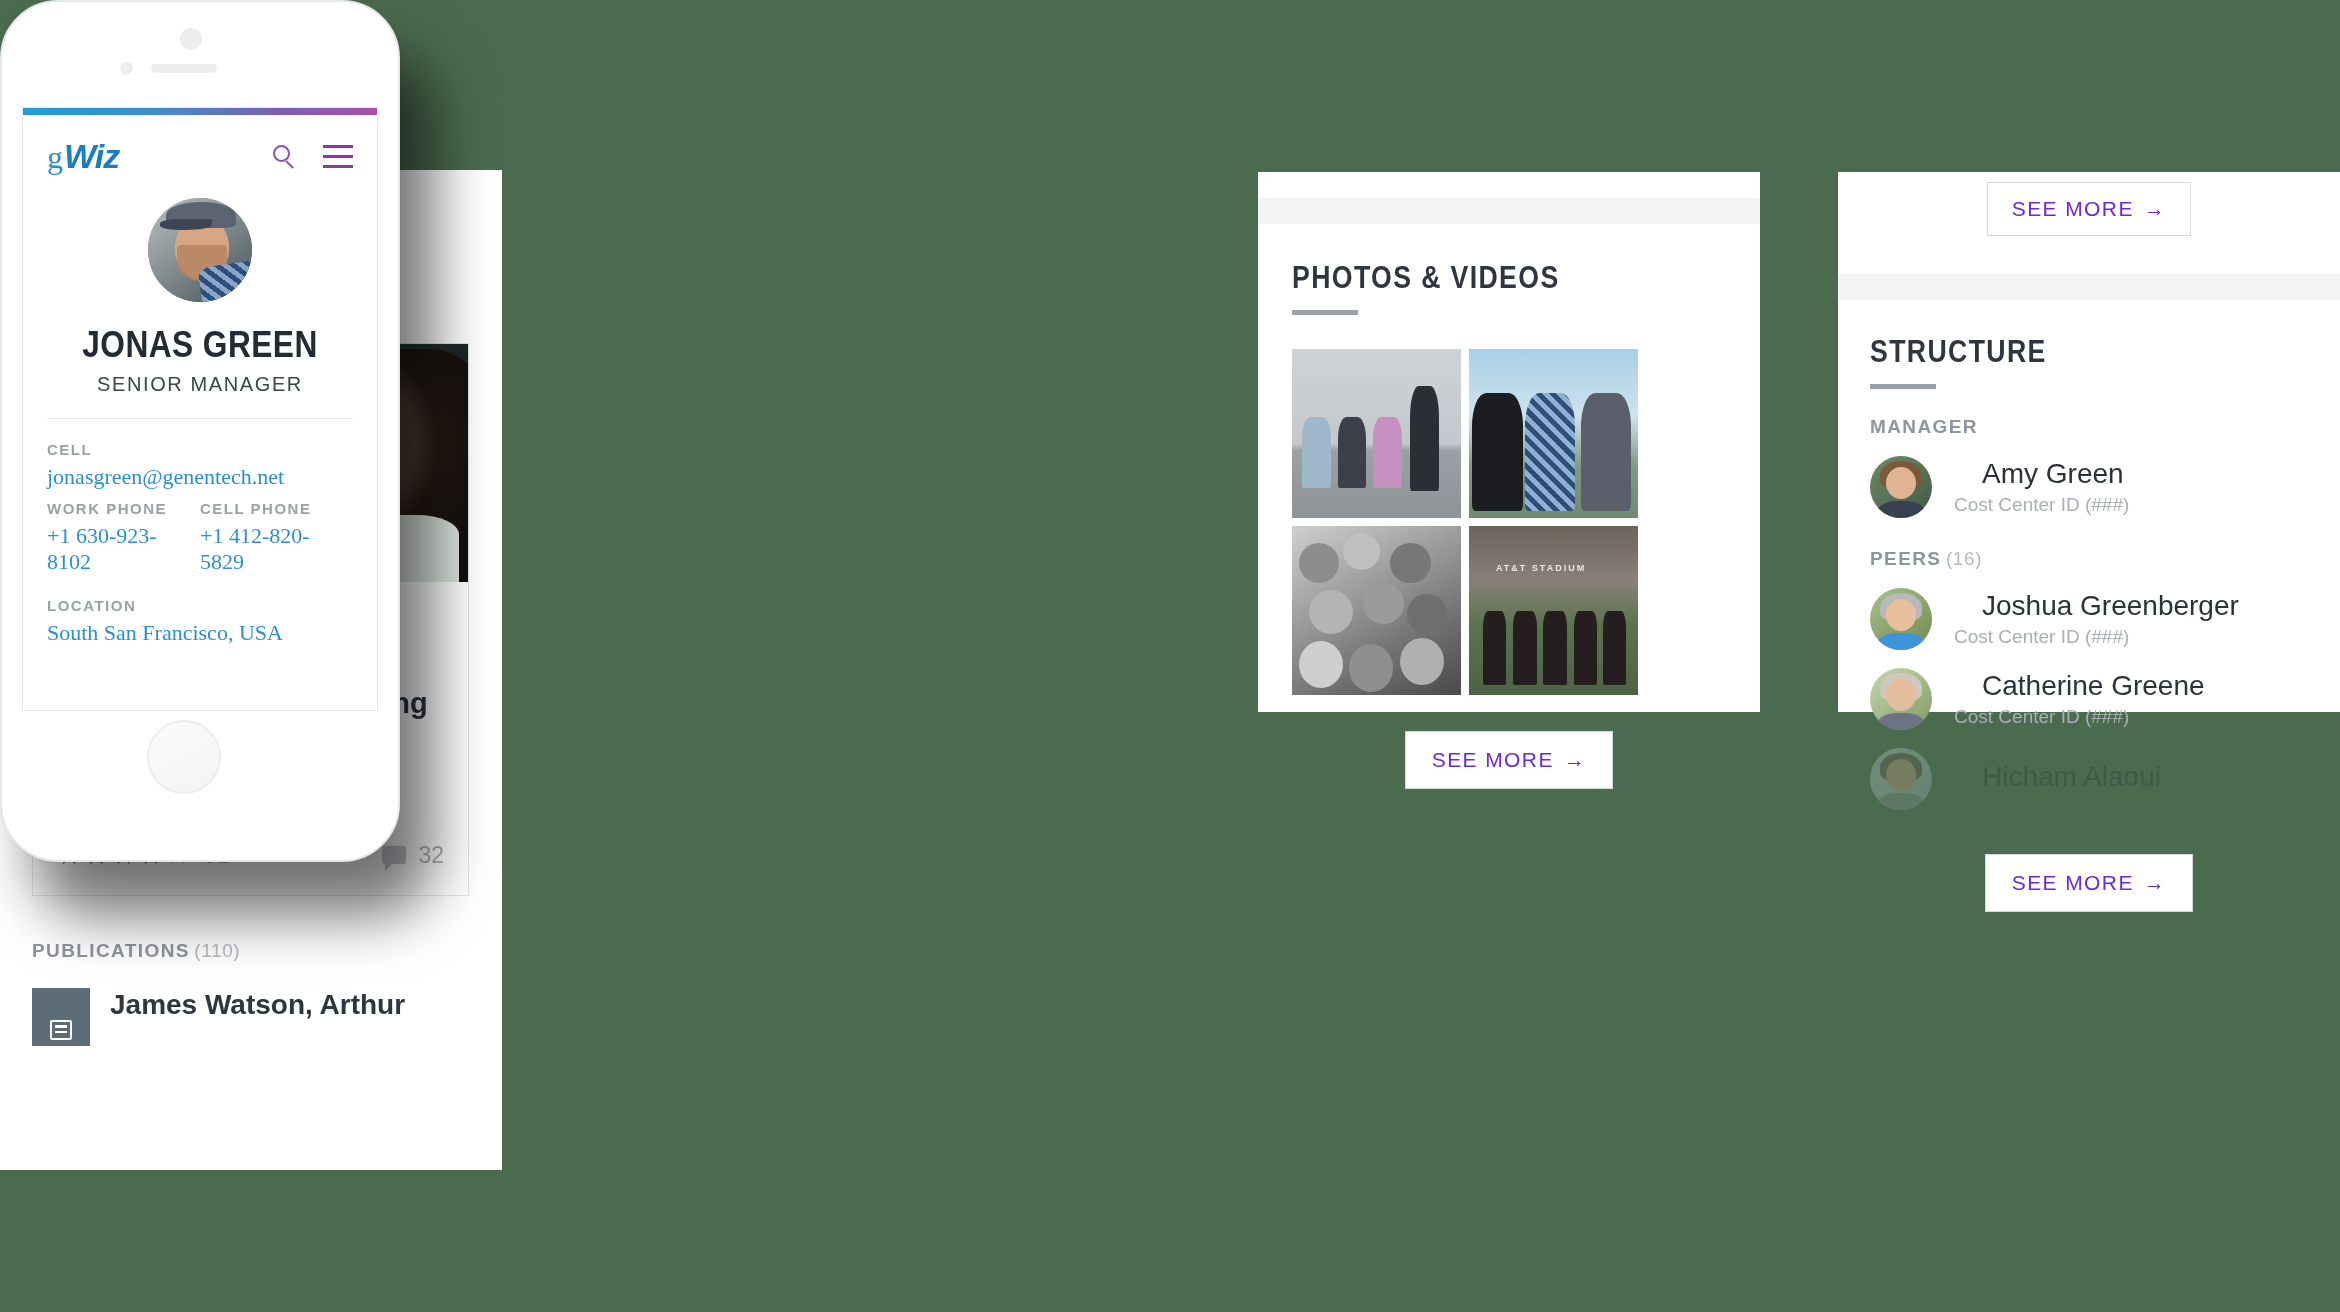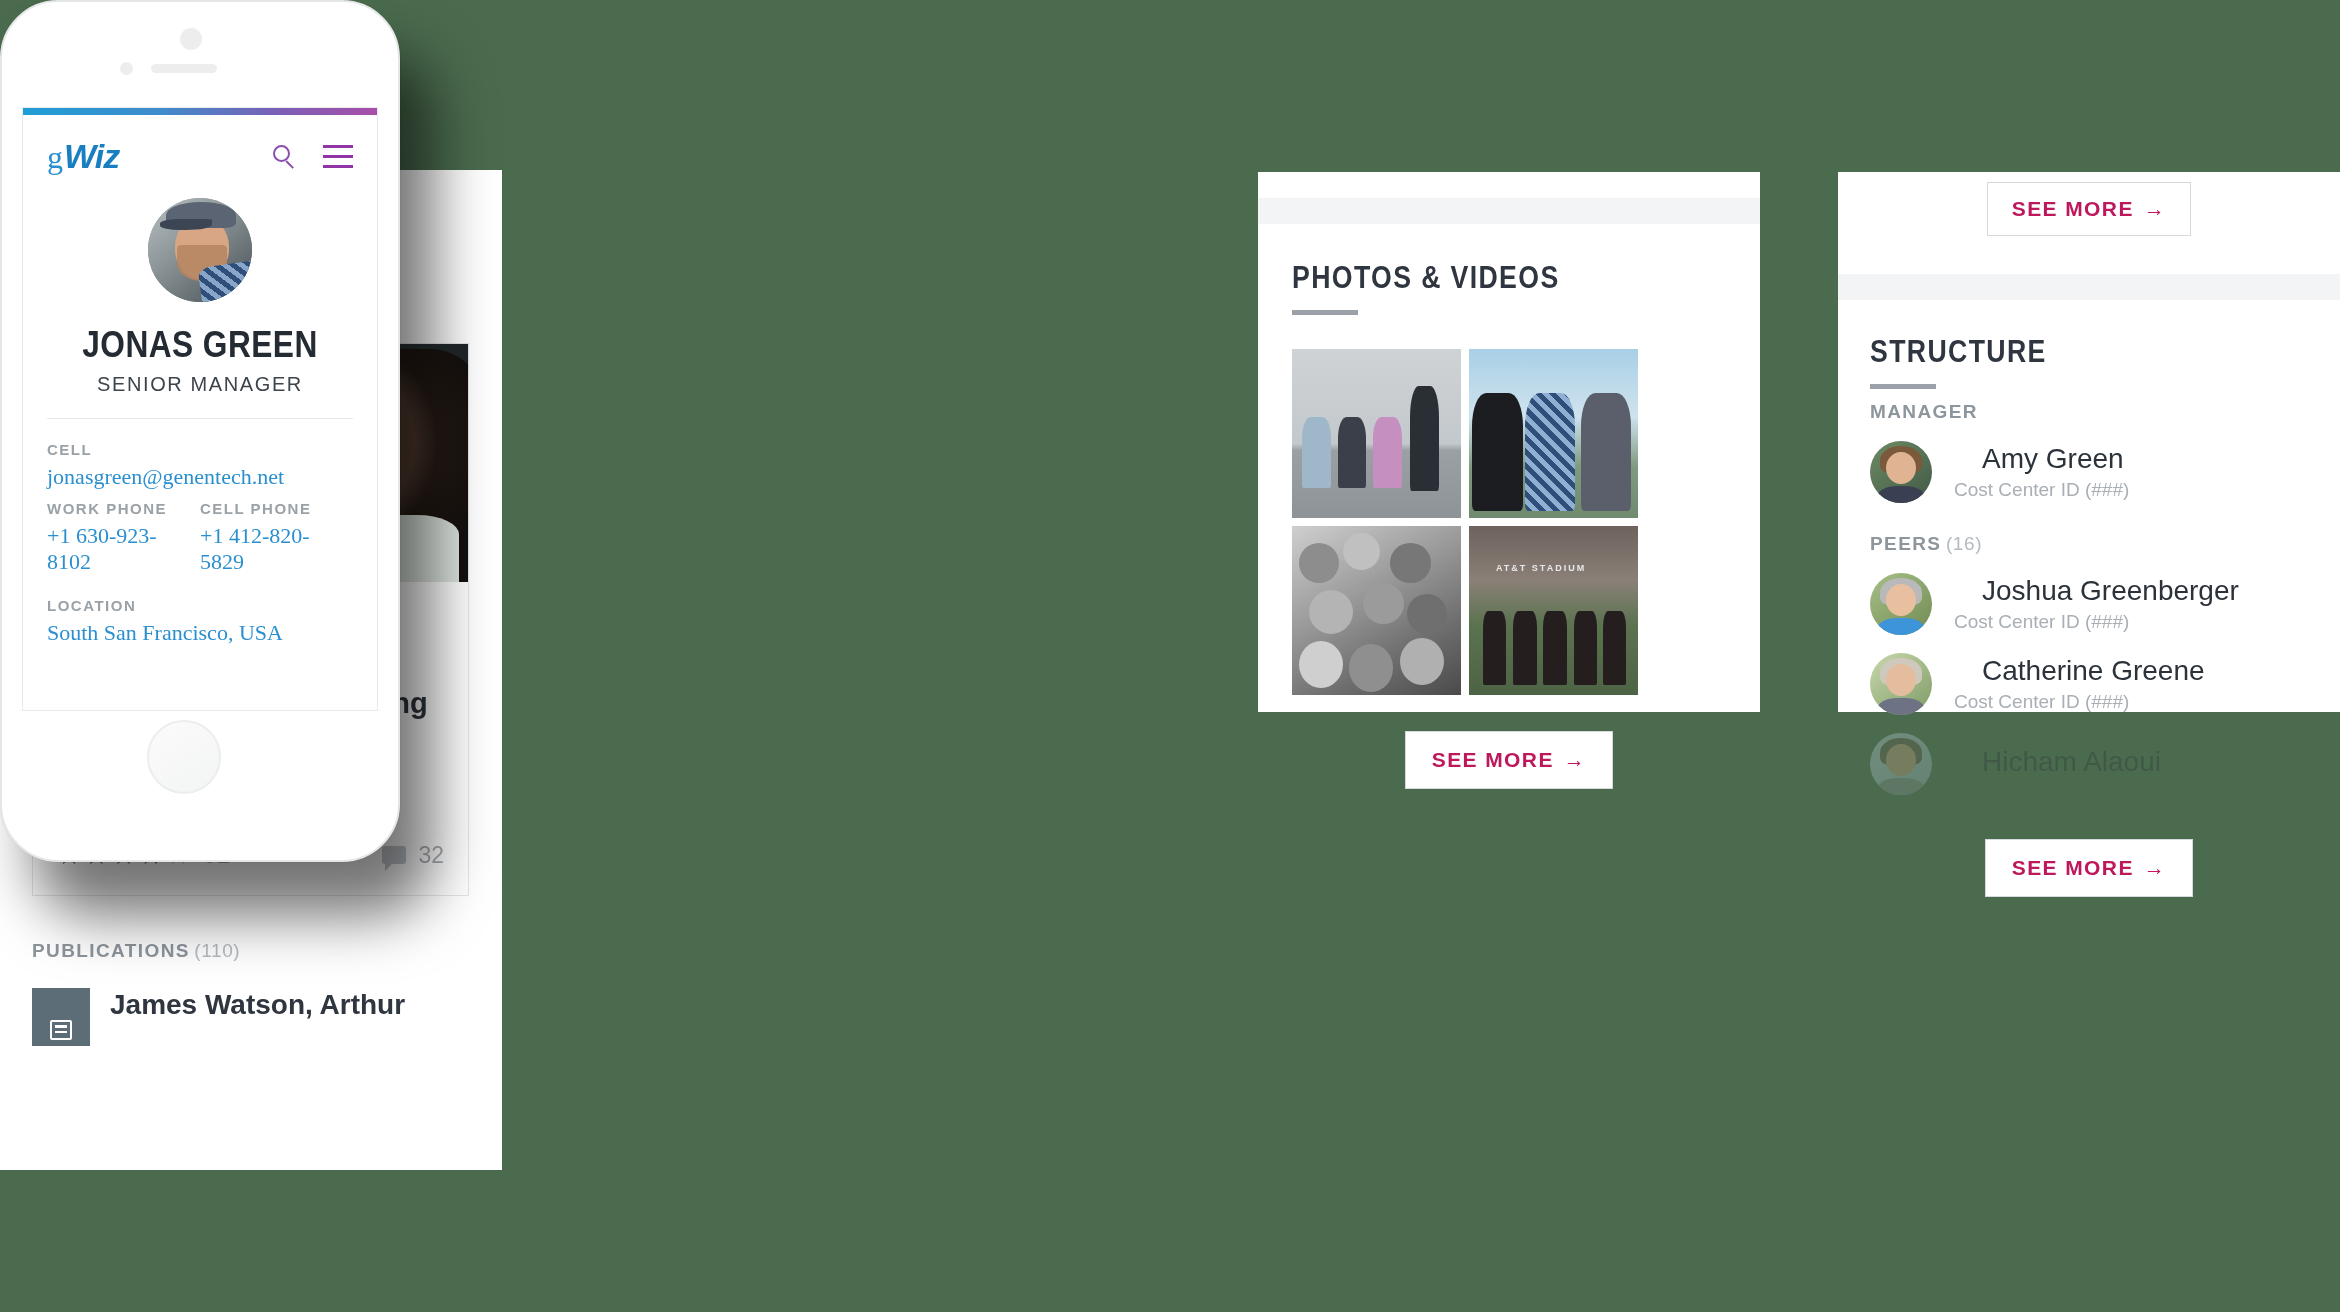--- a/index.html
+++ b/index.html
@@ -205,21 +205,21 @@
   .g3 .h { position:absolute; border-radius:50%; background:#8d8d8d; }
   .g4 { background: linear-gradient(180deg,#6e625c 0%,#8a8078 32%,#5c7350 58%,#4d6345 100%); }
   .g4 .s { position:absolute; bottom:6%; width:14%; height:44%; background:#241f1e; border-radius:22% 22% 4% 4%; }
   .stadium-txt {
     position:absolute; left:16%; top:22%; font-size:9px; letter-spacing:2px;
     color:#e8e8e8; font-weight:700;
   }
   .see-more-wrap { display:flex; justify-content:center; margin-top: 36px; }
   .see-more {
     border:1px solid #d5d9dc; background:#fff; padding: 16px 26px;
-    font-size:21px; font-weight:700; letter-spacing:1.4px; color:#be185d;
+    font-size:21px; font-weight:400; letter-spacing:1.4px; color:#6d28d9;
     display:flex; align-items:flex-start; gap:10px; cursor:pointer;
   }
 
   
   #structure { left: 1838px; top: 172px; width: 502px; height: 540px; }
   .st-inner { padding: 34px 32px 0 32px; }
   .person { display:flex; align-items:center; gap:22px; margin-top: 18px; }
   .pav { width:62px; height:62px; border-radius:50%; overflow:hidden; flex:none; position:relative;}
   .pav .bg { position:absolute; inset:0; }
   .pav .fc { position:absolute; left:26%; top:18%; width:48%; height:52%; border-radius:50%; }
@@ -419,21 +419,21 @@
         <span>→</span>
       </button>
     </div>
     <div style="height:38px;background:#fff"></div>
     <div class="hairline"></div>
 
     <div class="st-inner">
       <h2 class="sect-title">STRUCTURE</h2>
       <div class="sect-rule"></div>
 
-      <div style="margin-top:12px">
+      <div style="margin-top:27px">
         <span class="meta-label">MANAGER</span>
       </div>
       <div class="person">
         <div class="pav">
           <span class="bg" style="background:linear-gradient(140deg,#6f8a63,#3f5a46)"></span>
           <span class="hr" style="background:#7a5a3a"></span>
           <span class="fc" style="background:#e0b392"></span>
           <span class="bd" style="background:#3a3f52"></span>
         </div>
         <div>

